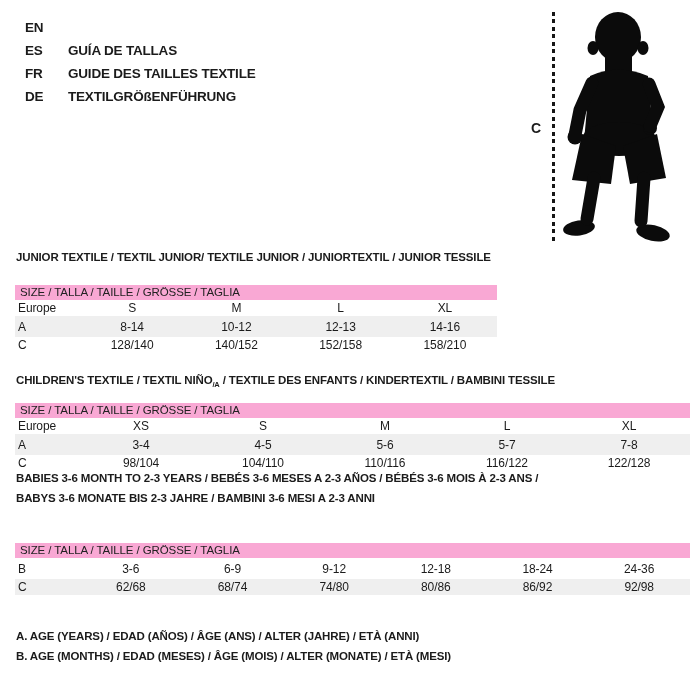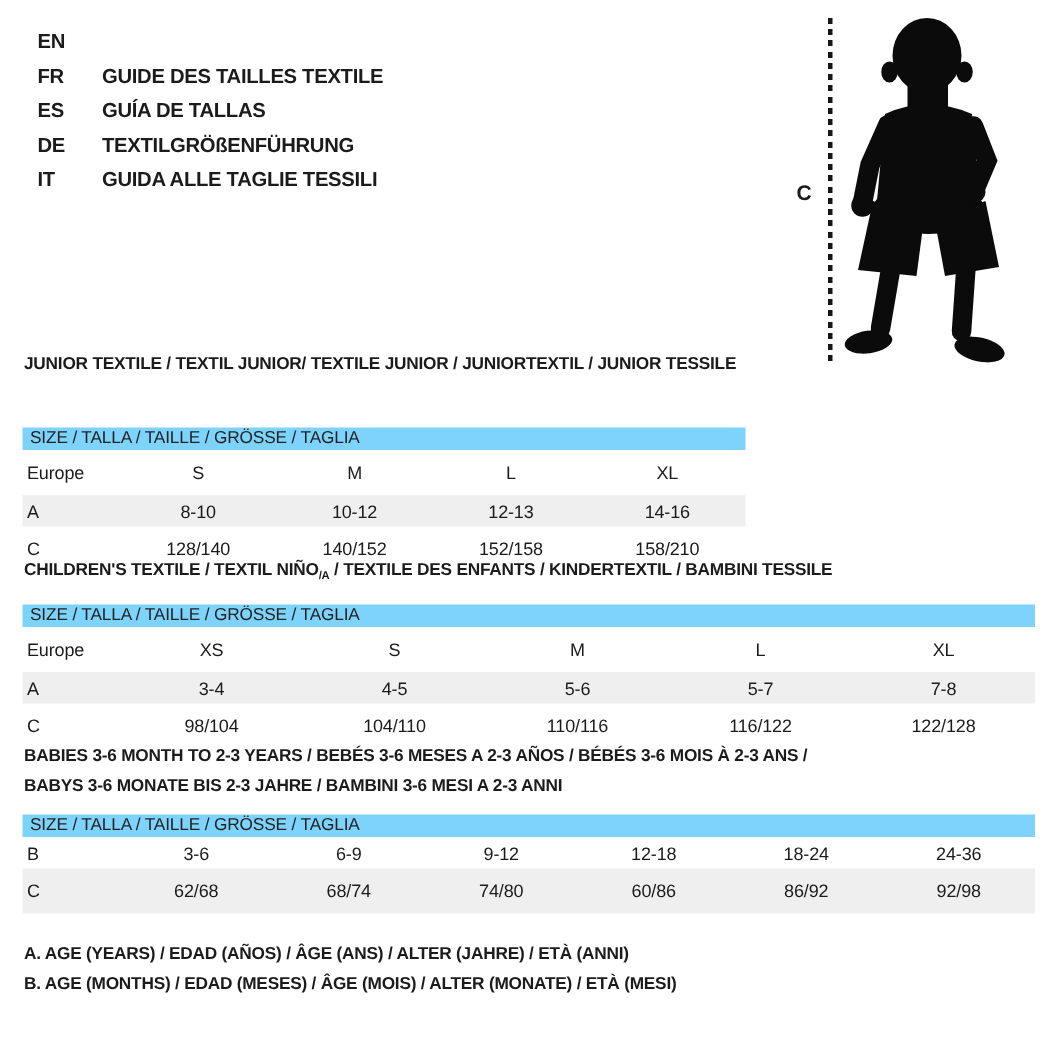--- a/index.html
+++ b/index.html
@@ -18,69 +18,65 @@
   
   .fig-label{left:531px;top:120px;font-weight:bold;font-size:14px;}
   .dotted-line{
     left:552px;top:12px;width:3px;height:231px;
     background:repeating-linear-gradient(to bottom,#161616 0 4px,transparent 4px 7.5px);
   }
   .silhouette{left:556px;top:6px;}
 
   
   .tbl-title{left:16px;font-weight:bold;font-size:11.5px;letter-spacing:-0.15px;white-space:nowrap;}
-  .t1{top:237px;}
+  .t1{top:251px;}
   .t2{top:374px;}
-  .t3{top:494px;line-height:20px;}
+  .t3{top:468px;line-height:20px;}
   .sub{font-size:7.5px;position:relative;top:3px;}
 
   
   .sg-table{left:15px;}
   .tbl1{top:285px;width:482px;}
   .tbl2{top:403px;width:675px;}
   .tbl3{top:543px;width:675px;}
   .size-bar{
-    background:#7dd3fc;height:15px;line-height:15px;
+    background:#f9a8d4;height:15px;line-height:15px;
     font-size:11.5px;letter-spacing:-0.1px;padding-left:5px;color:#222;
   }
   .trow{display:grid;align-items:center;font-size:12px;letter-spacing:-0.1px;}
   .cols4{grid-template-columns:65px repeat(4,1fr);}
   .cols5{grid-template-columns:65px repeat(5,1fr);}
   .cols6{grid-template-columns:65px repeat(6,1fr);}
-  .h22{height:30px;}
+  .h22{height:16px;}
   .h21{height:21px;}
   .alt{background:#efefef;}
   .lbl{padding-left:3px;text-align:left;}
   .cell{text-align:center;}
 
   
   .legend{left:16px;top:626px;font-weight:bold;font-size:11.5px;letter-spacing:-0.15px;line-height:20px;}
 </style>
 </head>
 <body>
 
 <div class="abs lang-list">
   <div class="lang-row">
     <span class="lang-code">EN</span>
   </div>
   <div class="lang-row">
+    <span class="lang-code">ES</span>
+    <span class="lang-label">GUÍA DE TALLAS</span>
+  </div>
+  <div class="lang-row">
     <span class="lang-code">FR</span>
     <span class="lang-label">GUIDE DES TAILLES TEXTILE</span>
   </div>
   <div class="lang-row">
-    <span class="lang-code">ES</span>
-    <span class="lang-label">GUÍA DE TALLAS</span>
-  </div>
-  <div class="lang-row">
     <span class="lang-code">DE</span>
     <span class="lang-label">TEXTILGRÖßENFÜHRUNG</span>
-  </div>
-  <div class="lang-row">
-    <span class="lang-code">IT</span>
-    <span class="lang-label">GUIDA ALLE TAGLIE TESSILI</span>
   </div>
 </div>
 
 <span class="abs fig-label">C</span>
 <div class="abs dotted-line"></div>
 <svg class="abs silhouette" width="144" height="242" viewBox="0 0 144 242" xmlns="http://www.w3.org/2000/svg">
   <g fill="#0b0b0b">
     <ellipse cx="62" cy="31" rx="23" ry="25"></ellipse>
     <ellipse cx="37" cy="42" rx="5.5" ry="7"></ellipse>
     <ellipse cx="87" cy="42" rx="5.5" ry="7"></ellipse>
@@ -107,21 +103,21 @@
   <div class="size-bar">SIZE / TALLA / TAILLE / GRÖSSE / TAGLIA</div>
   <div class="trow cols4 h22">
     <span class="lbl">Europe</span>
     <span class="cell">S</span>
     <span class="cell">M</span>
     <span class="cell">L</span>
     <span class="cell">XL</span>
   </div>
   <div class="trow cols4 h21 alt">
     <span class="lbl">A</span>
-    <span class="cell">8-10</span>
+    <span class="cell">8-14</span>
     <span class="cell">10-12</span>
     <span class="cell">12-13</span>
     <span class="cell">14-16</span>
   </div>
   <div class="trow cols4 h22">
     <span class="lbl">C</span>
     <span class="cell">128/140</span>
     <span class="cell">140/152</span>
     <span class="cell">152/158</span>
     <span class="cell">158/210</span>
@@ -172,21 +168,21 @@
     <span class="cell">9-12</span>
     <span class="cell">12-18</span>
     <span class="cell">18-24</span>
     <span class="cell">24-36</span>
   </div>
   <div class="trow cols6 h22 alt">
     <span class="lbl">C</span>
     <span class="cell">62/68</span>
     <span class="cell">68/74</span>
     <span class="cell">74/80</span>
-    <span class="cell">60/86</span>
+    <span class="cell">80/86</span>
     <span class="cell">86/92</span>
     <span class="cell">92/98</span>
   </div>
 </div>
 
 <div class="abs legend">
   <div>A. AGE (YEARS) / EDAD (AÑOS) / ÂGE (ANS) / ALTER (JAHRE) / ETÀ (ANNI)</div>
   <div>B. AGE (MONTHS) / EDAD (MESES) / ÂGE (MOIS) / ALTER (MONATE) / ETÀ (MESI)</div>
 </div>
 

